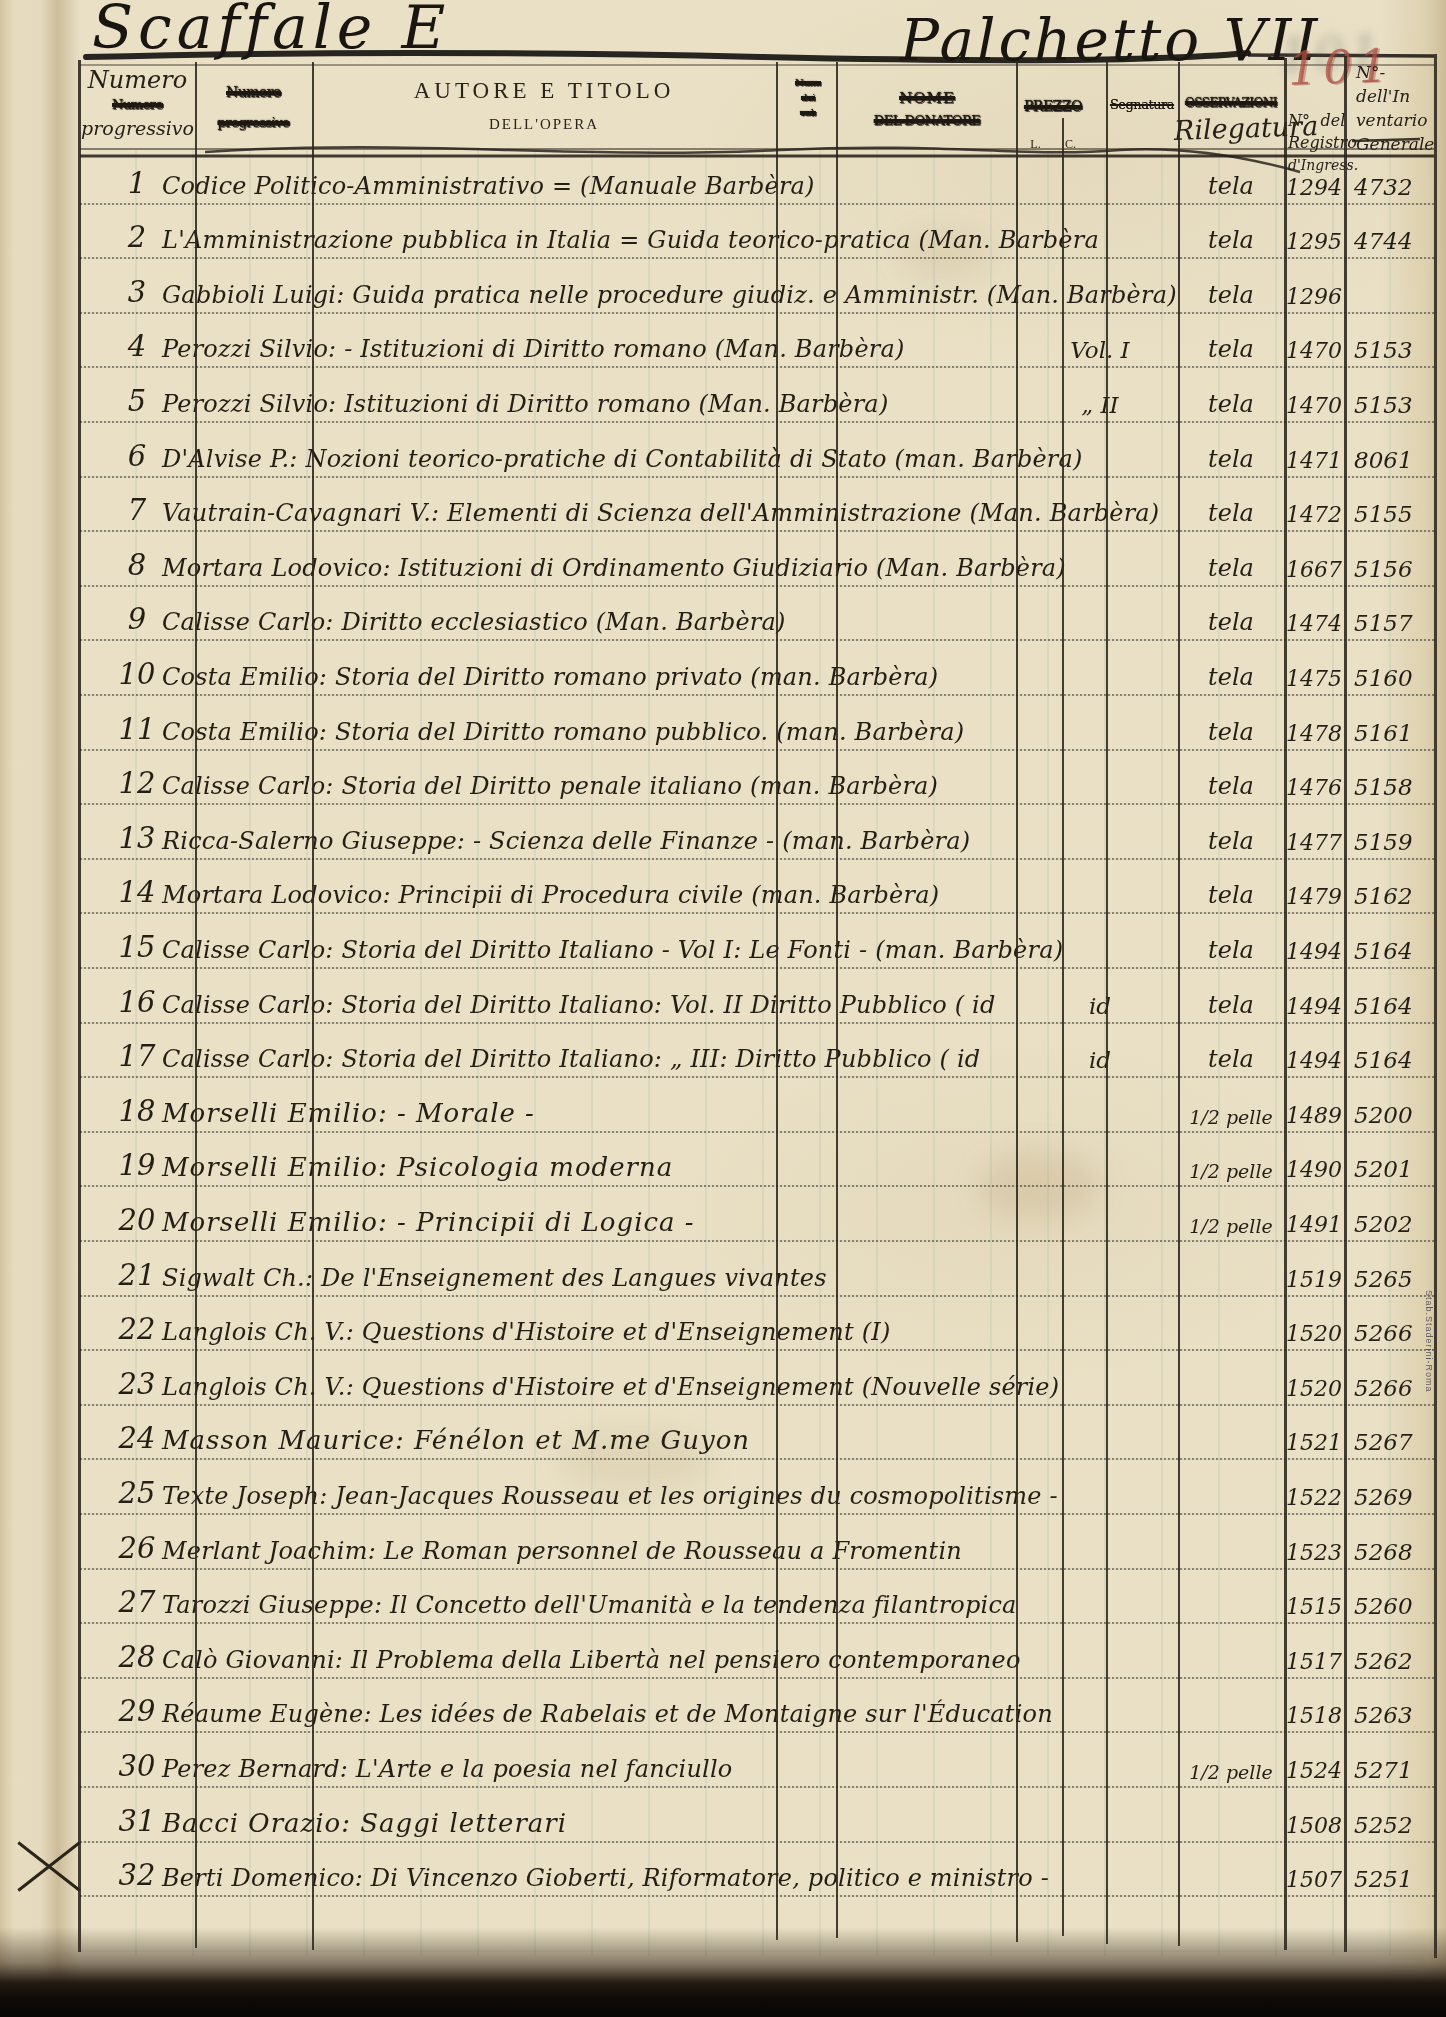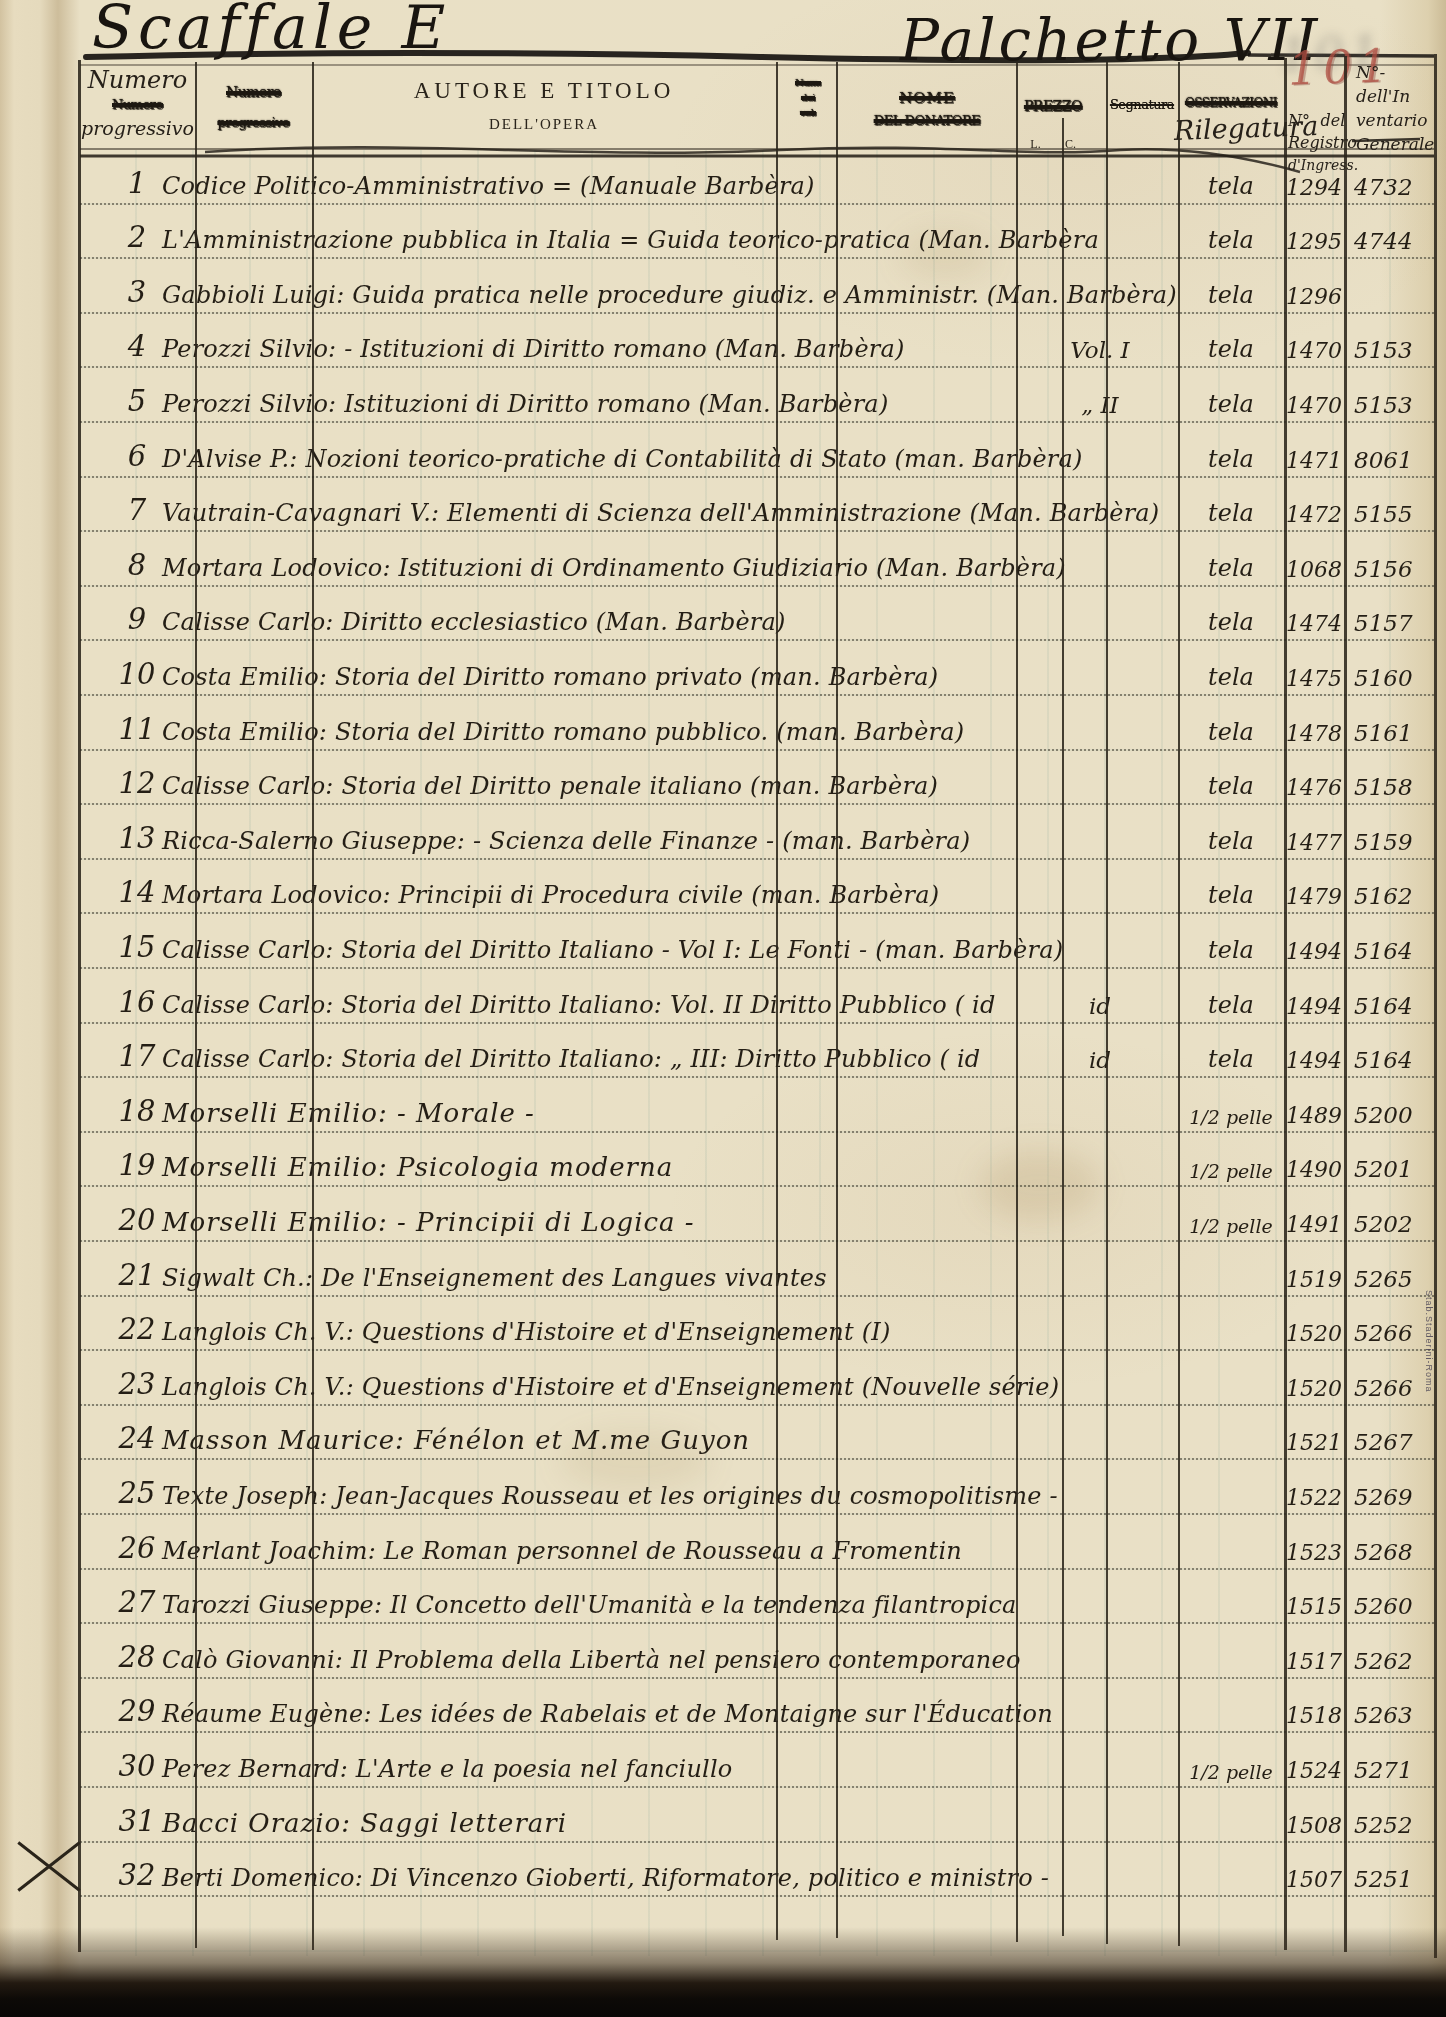--- a/index.html
+++ b/index.html
@@ -172,21 +172,21 @@
         <span class="num">7</span>
         <span class="ttl">Vautrain-Cavagnari V.: Elementi di Scienza dell'Amministrazione (Man. Barbèra)</span>
         <span class="ril">tela</span>
         <span class="reg">1472</span>
         <span class="inv">5155</span>
       </div>
       <div class="row" style="top: 530.2px;">
         <span class="num">8</span>
         <span class="ttl">Mortara Lodovico: Istituzioni di Ordinamento Giudiziario (Man. Barbèra)</span>
         <span class="ril">tela</span>
-        <span class="reg">1068</span>
+        <span class="reg">1667</span>
         <span class="inv">5156</span>
       </div>
       <div class="row" style="top: 584.8px;">
         <span class="num">9</span>
         <span class="ttl">Calisse Carlo: Diritto ecclesiastico (Man. Barbèra)</span>
         <span class="ril">tela</span>
         <span class="reg">1474</span>
         <span class="inv">5157</span>
       </div>
       <div class="row" style="top: 639.4px;">

